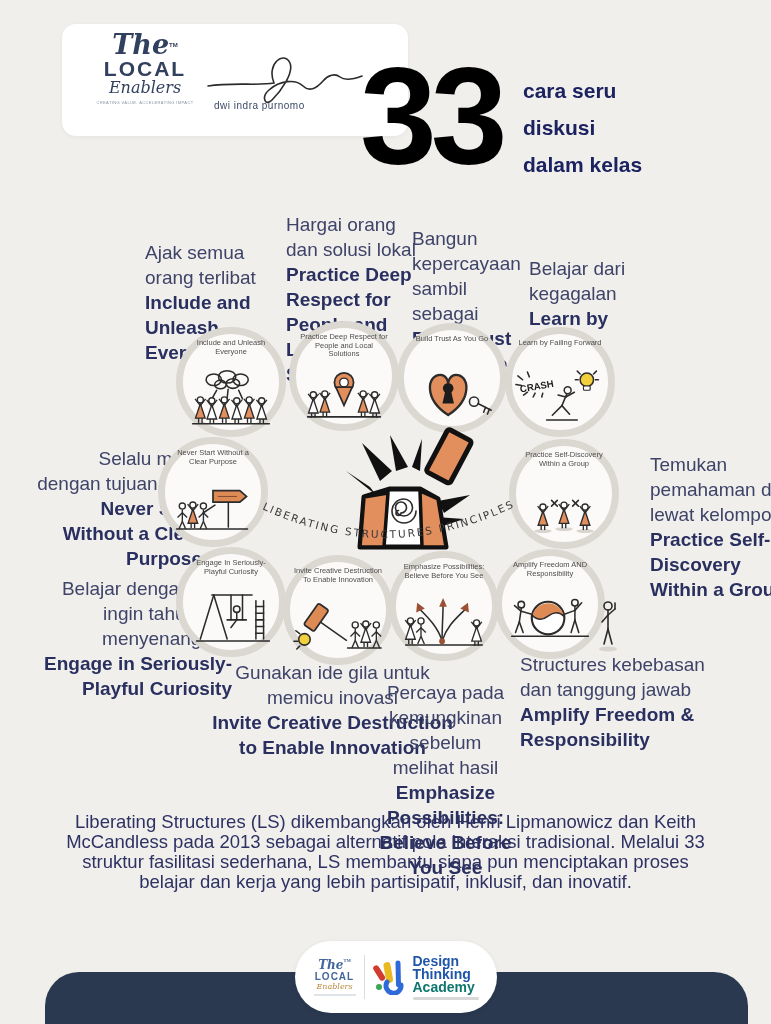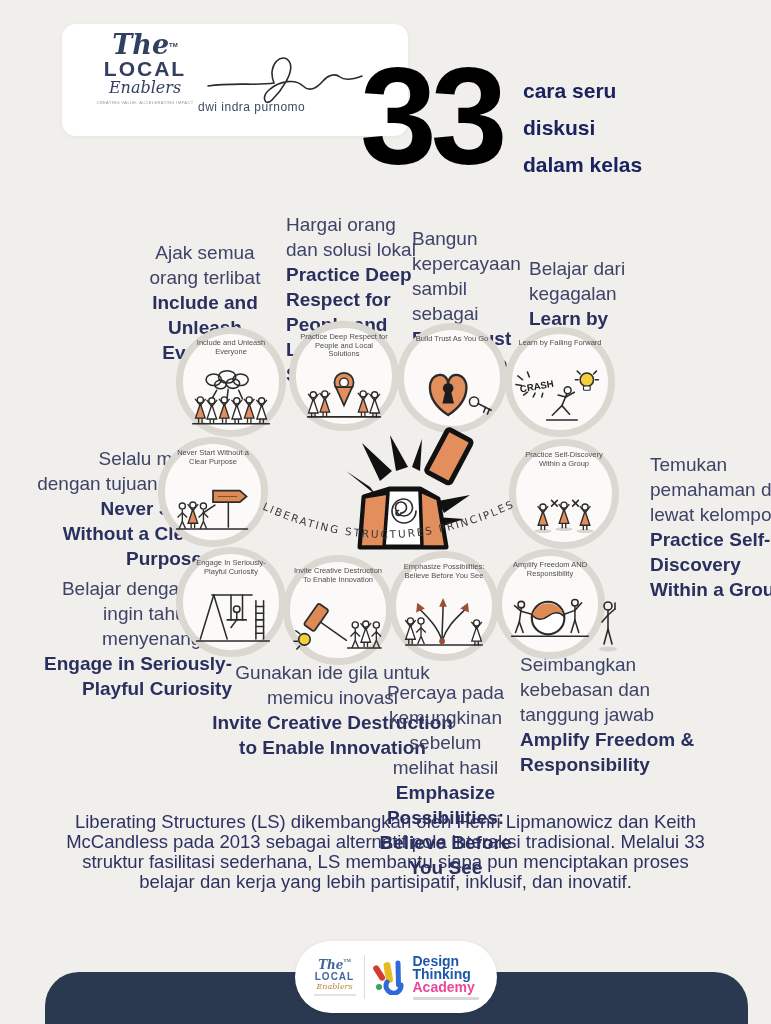--- a/index.html
+++ b/index.html
@@ -10,32 +10,32 @@
   
   .logo-card{position:absolute;left:62px;top:24px;width:346px;height:112px;background:#ffffff;
              border-radius:14px;box-shadow:0 1px 4px rgba(0,0,0,0.05);}
   .tle-logo{position:absolute;left:28px;top:8px;width:110px;text-align:center;color:#32405f;}
   .tle-the{font-family:"DejaVu Serif", serif;font-style:italic;font-weight:700;font-size:27px;line-height:26px;}
   .tle-tm{font-size:6px;vertical-align:top;font-style:normal;font-family:"Liberation Sans",sans-serif;}
   .tle-local{font-weight:700;font-size:21px;letter-spacing:2px;line-height:21px;}
   .tle-enablers{font-family:"DejaVu Serif", serif;font-style:italic;font-size:16px;line-height:18px;}
   .tle-tagline{font-size:4px;letter-spacing:.4px;color:#8a93a6;margin-top:3px;white-space:nowrap;}
   .sig-art{position:absolute;left:142px;top:22px;}
-  .sig-name{position:absolute;left:136px;top:76px;font-size:12px;color:#3c4a66;letter-spacing:.5px;}
+  .sig-name{position:absolute;left:152px;top:76px;font-size:10px;color:#3c4a66;letter-spacing:.5px;}
 
   .big-number{position:absolute;left:360px;top:50px;font-size:138px;line-height:130px;font-weight:700;
               color:#000000;letter-spacing:-6px;}
   .title-lines{position:absolute;left:523px;top:72px;font-size:21px;line-height:37px;font-weight:700;
                color:#1b2260;white-space:pre-line;}
 
   
   .p-label{position:absolute;font-size:19px;line-height:25px;color:#3e4368;}
   .p-label .id-t{display:block;}
   .p-label .en-t{display:block;font-weight:700;color:#292f5e;}
-  .l1{left:145px;top:240px;width:120px;text-align:center;}
+  .l1{left:145px;top:240px;width:120px;}
   .l2{left:286px;top:212px;width:132px;}
   .l3{left:412px;top:226px;width:112px;}
   .l4{left:529px;top:256px;width:128px;}
   .l5{left:30px;top:446px;width:172px;text-align:right;}
   .l6{left:650px;top:452px;width:142px;}
   .l7{left:40px;top:576px;width:192px;text-align:right;}
   .l8{left:205px;top:660px;width:255px;text-align:center;}
   .l9{left:378px;top:680px;width:135px;text-align:center;}
   .l10{left:520px;top:652px;width:212px;}
 
@@ -69,21 +69,21 @@
                box-shadow:0 1px 5px rgba(0,0,0,0.08);}
   .mini-tle{color:#44669c;text-align:center;line-height:1;}
   .mini-the{font-family:"DejaVu Serif", serif;font-style:italic;font-weight:700;font-size:12px;}
   .mini-tm{font-size:4px;vertical-align:top;font-style:normal;}
   .mini-local{font-weight:700;font-size:10px;letter-spacing:1px;margin-top:1px;}
   .mini-enablers{font-family:"DejaVu Serif", serif;font-style:italic;font-size:8px;margin-top:1px;color:#b9893d;}
   .mini-rule{height:2px;width:42px;background:#dfe3ea;margin:3px auto 0;}
   .pill-divider{width:1px;height:44px;background:#dcdcdc;}
   .dta-text{line-height:13px;font-weight:700;font-size:14px;}
   .dta-blue{color:#1f57a8;display:block;}
-  .dta-yellow{color:#ec4899;display:block;}
+  .dta-yellow{color:#0f766e;display:block;}
   .dta-tagline{height:3px;width:66px;background:#d8d8d8;margin-top:3px;border-radius:2px;}
 
   .sk{stroke:#2b2b2b;fill:none;stroke-width:1.6;stroke-linecap:round;}
 </style>
 </head>
 <body>
 
 <svg width="0" height="0" style="position:absolute" aria-hidden="true">
   <defs>
     <g id="fg-up">
@@ -155,21 +155,21 @@
   </div>
   <div class="p-label l8">
     <span class="id-t">Gunakan ide gila untuk memicu inovasi</span>
       <span class="en-t">Invite Creative Destruction to Enable Innovation</span>
   </div>
   <div class="p-label l9">
     <span class="id-t">Percaya pada kemungkinan sebelum melihat hasil</span>
       <span class="en-t">Emphasize Possibilities: Believe Before You See</span>
   </div>
   <div class="p-label l10">
-    <span class="id-t">Seimbangkan kebebasan dan tanggung jawab</span>
+    <span class="id-t">Structures kebebasan dan tanggung jawab</span>
       <span class="en-t">Amplify Freedom &amp; Responsibility</span>
   </div>
 
   <div class="p-circle c1">
     <div class="p-caption">Include and Unleash Everyone</div>
     <svg class="p-art" width="92" height="60" viewBox="0 0 96 62">
       <ellipse cx="30" cy="13" rx="8" ry="6" class="sk" stroke-width="1.2"></ellipse>
       <ellipse cx="44" cy="10" rx="9" ry="6.5" class="sk" stroke-width="1.2"></ellipse>
       <ellipse cx="58" cy="13" rx="8" ry="6" class="sk" stroke-width="1.2"></ellipse>
       <ellipse cx="50" cy="17" rx="7" ry="5" class="sk" stroke-width="1.2"></ellipse>

